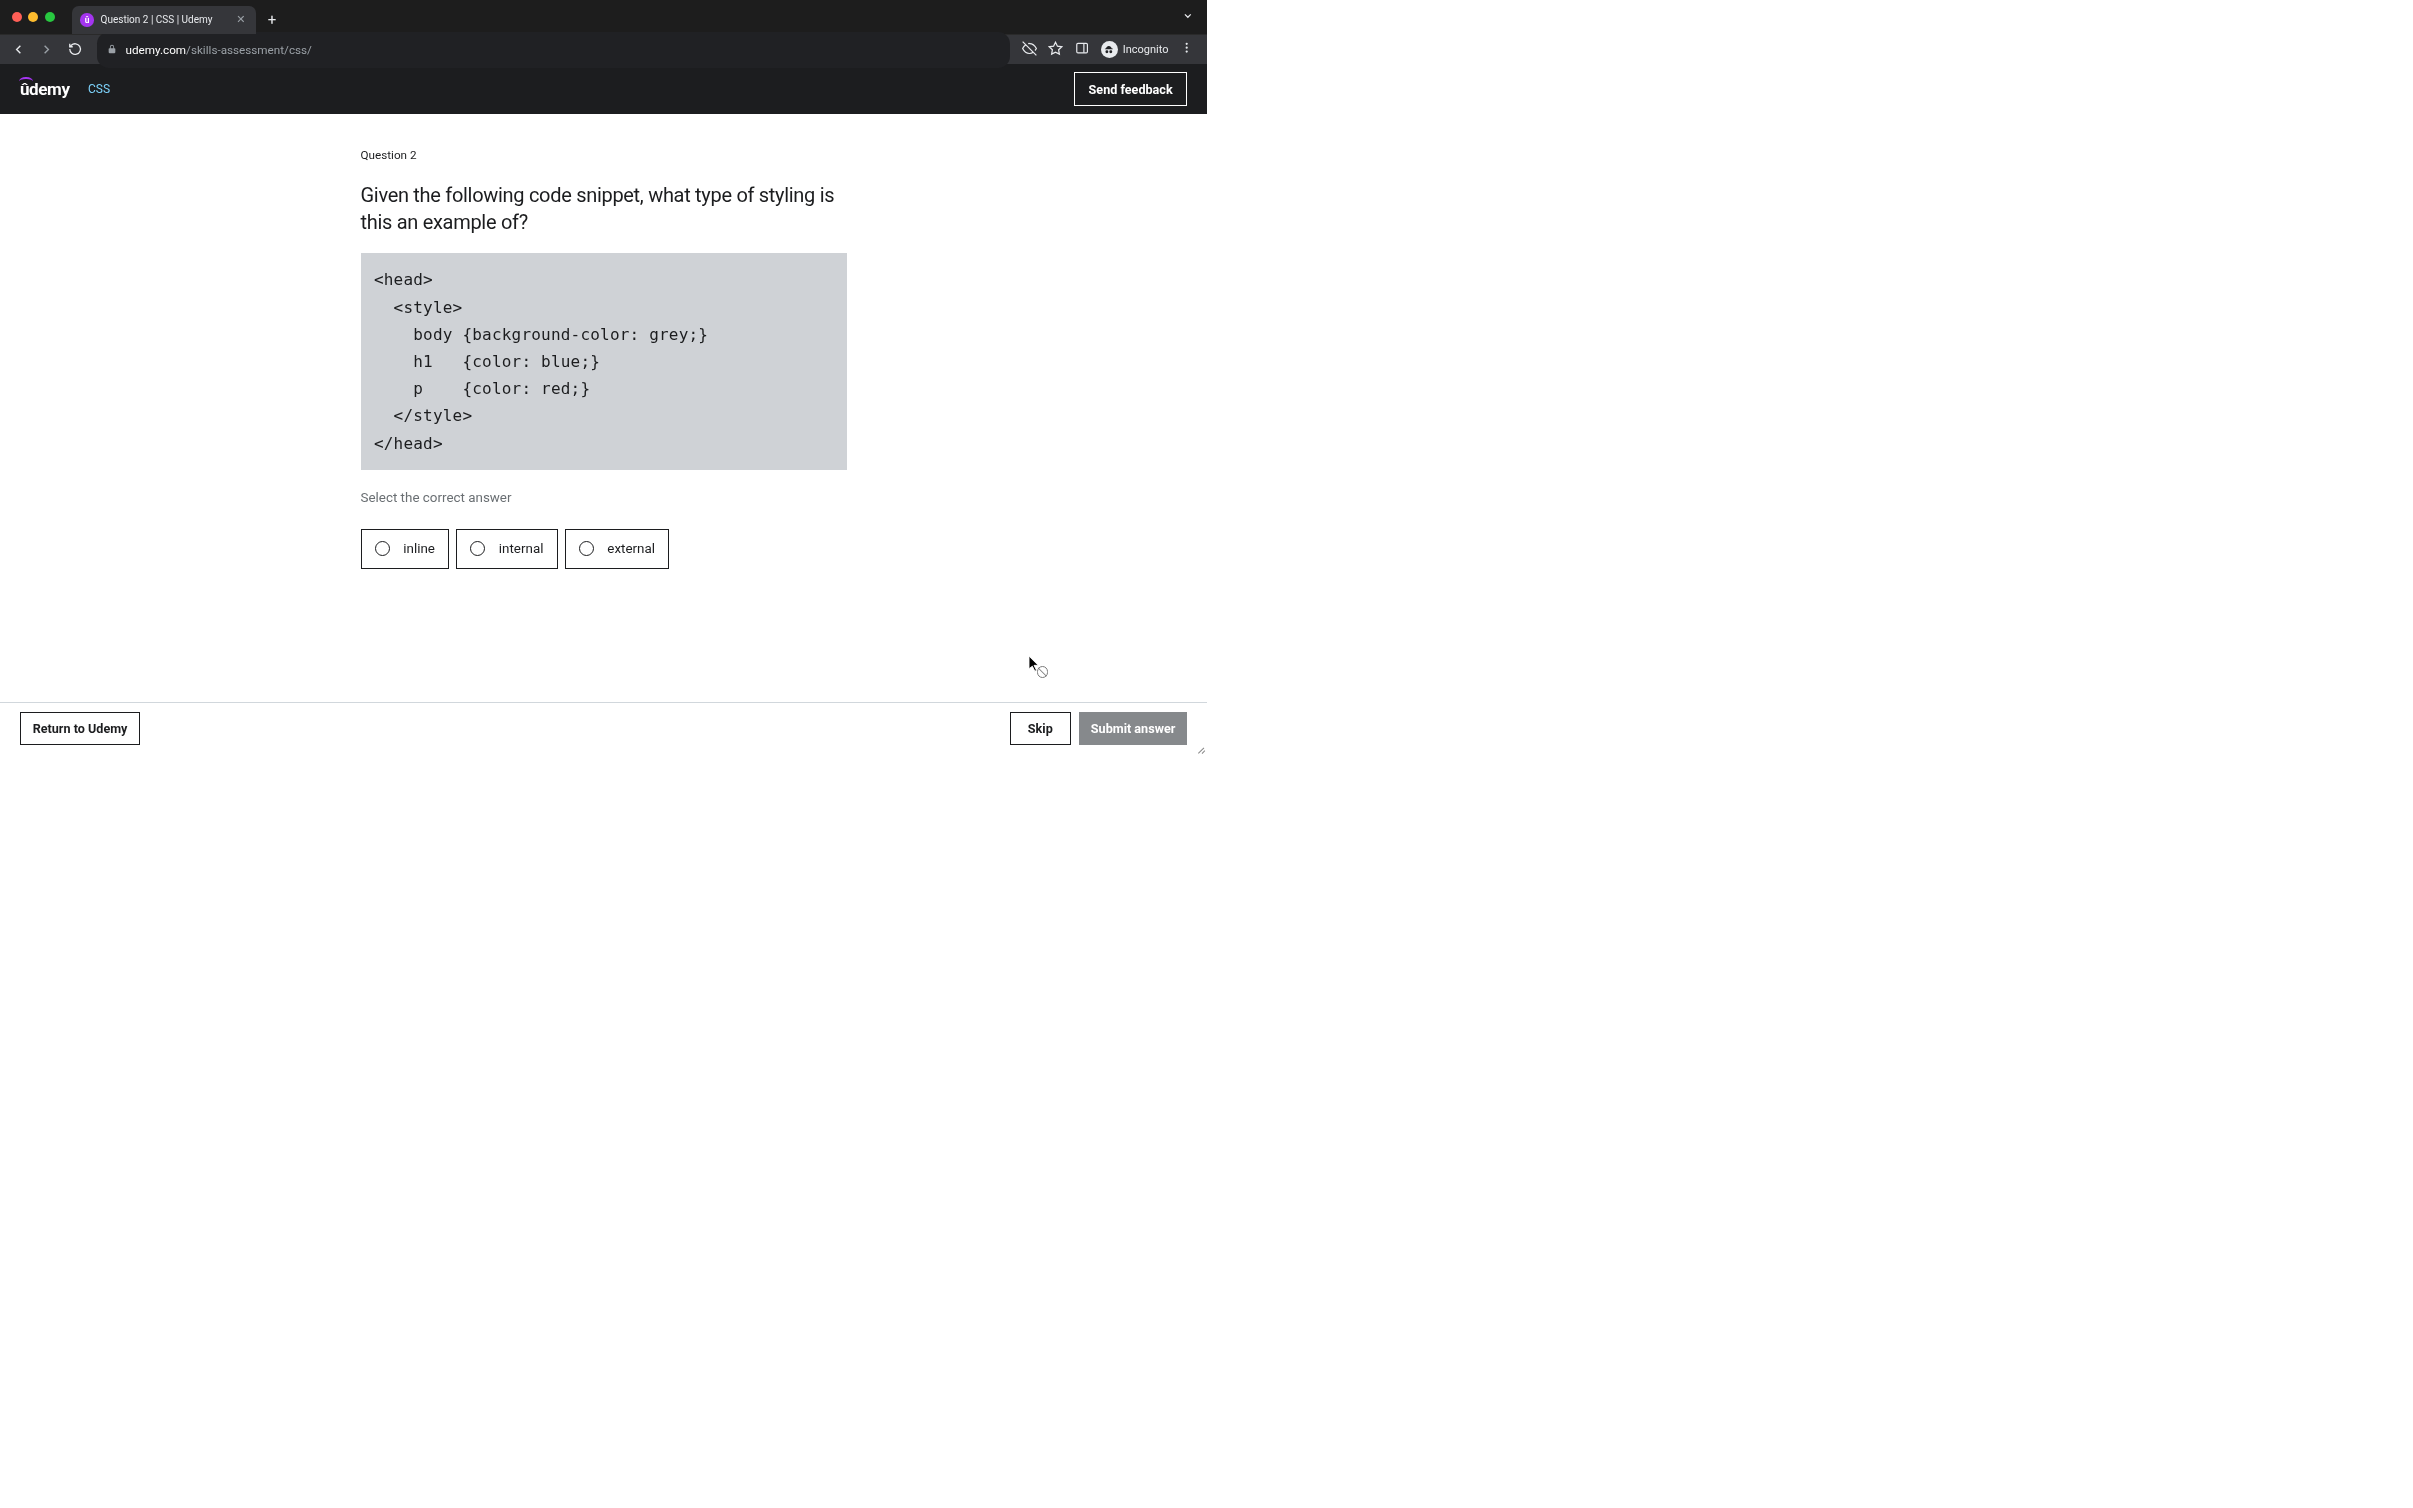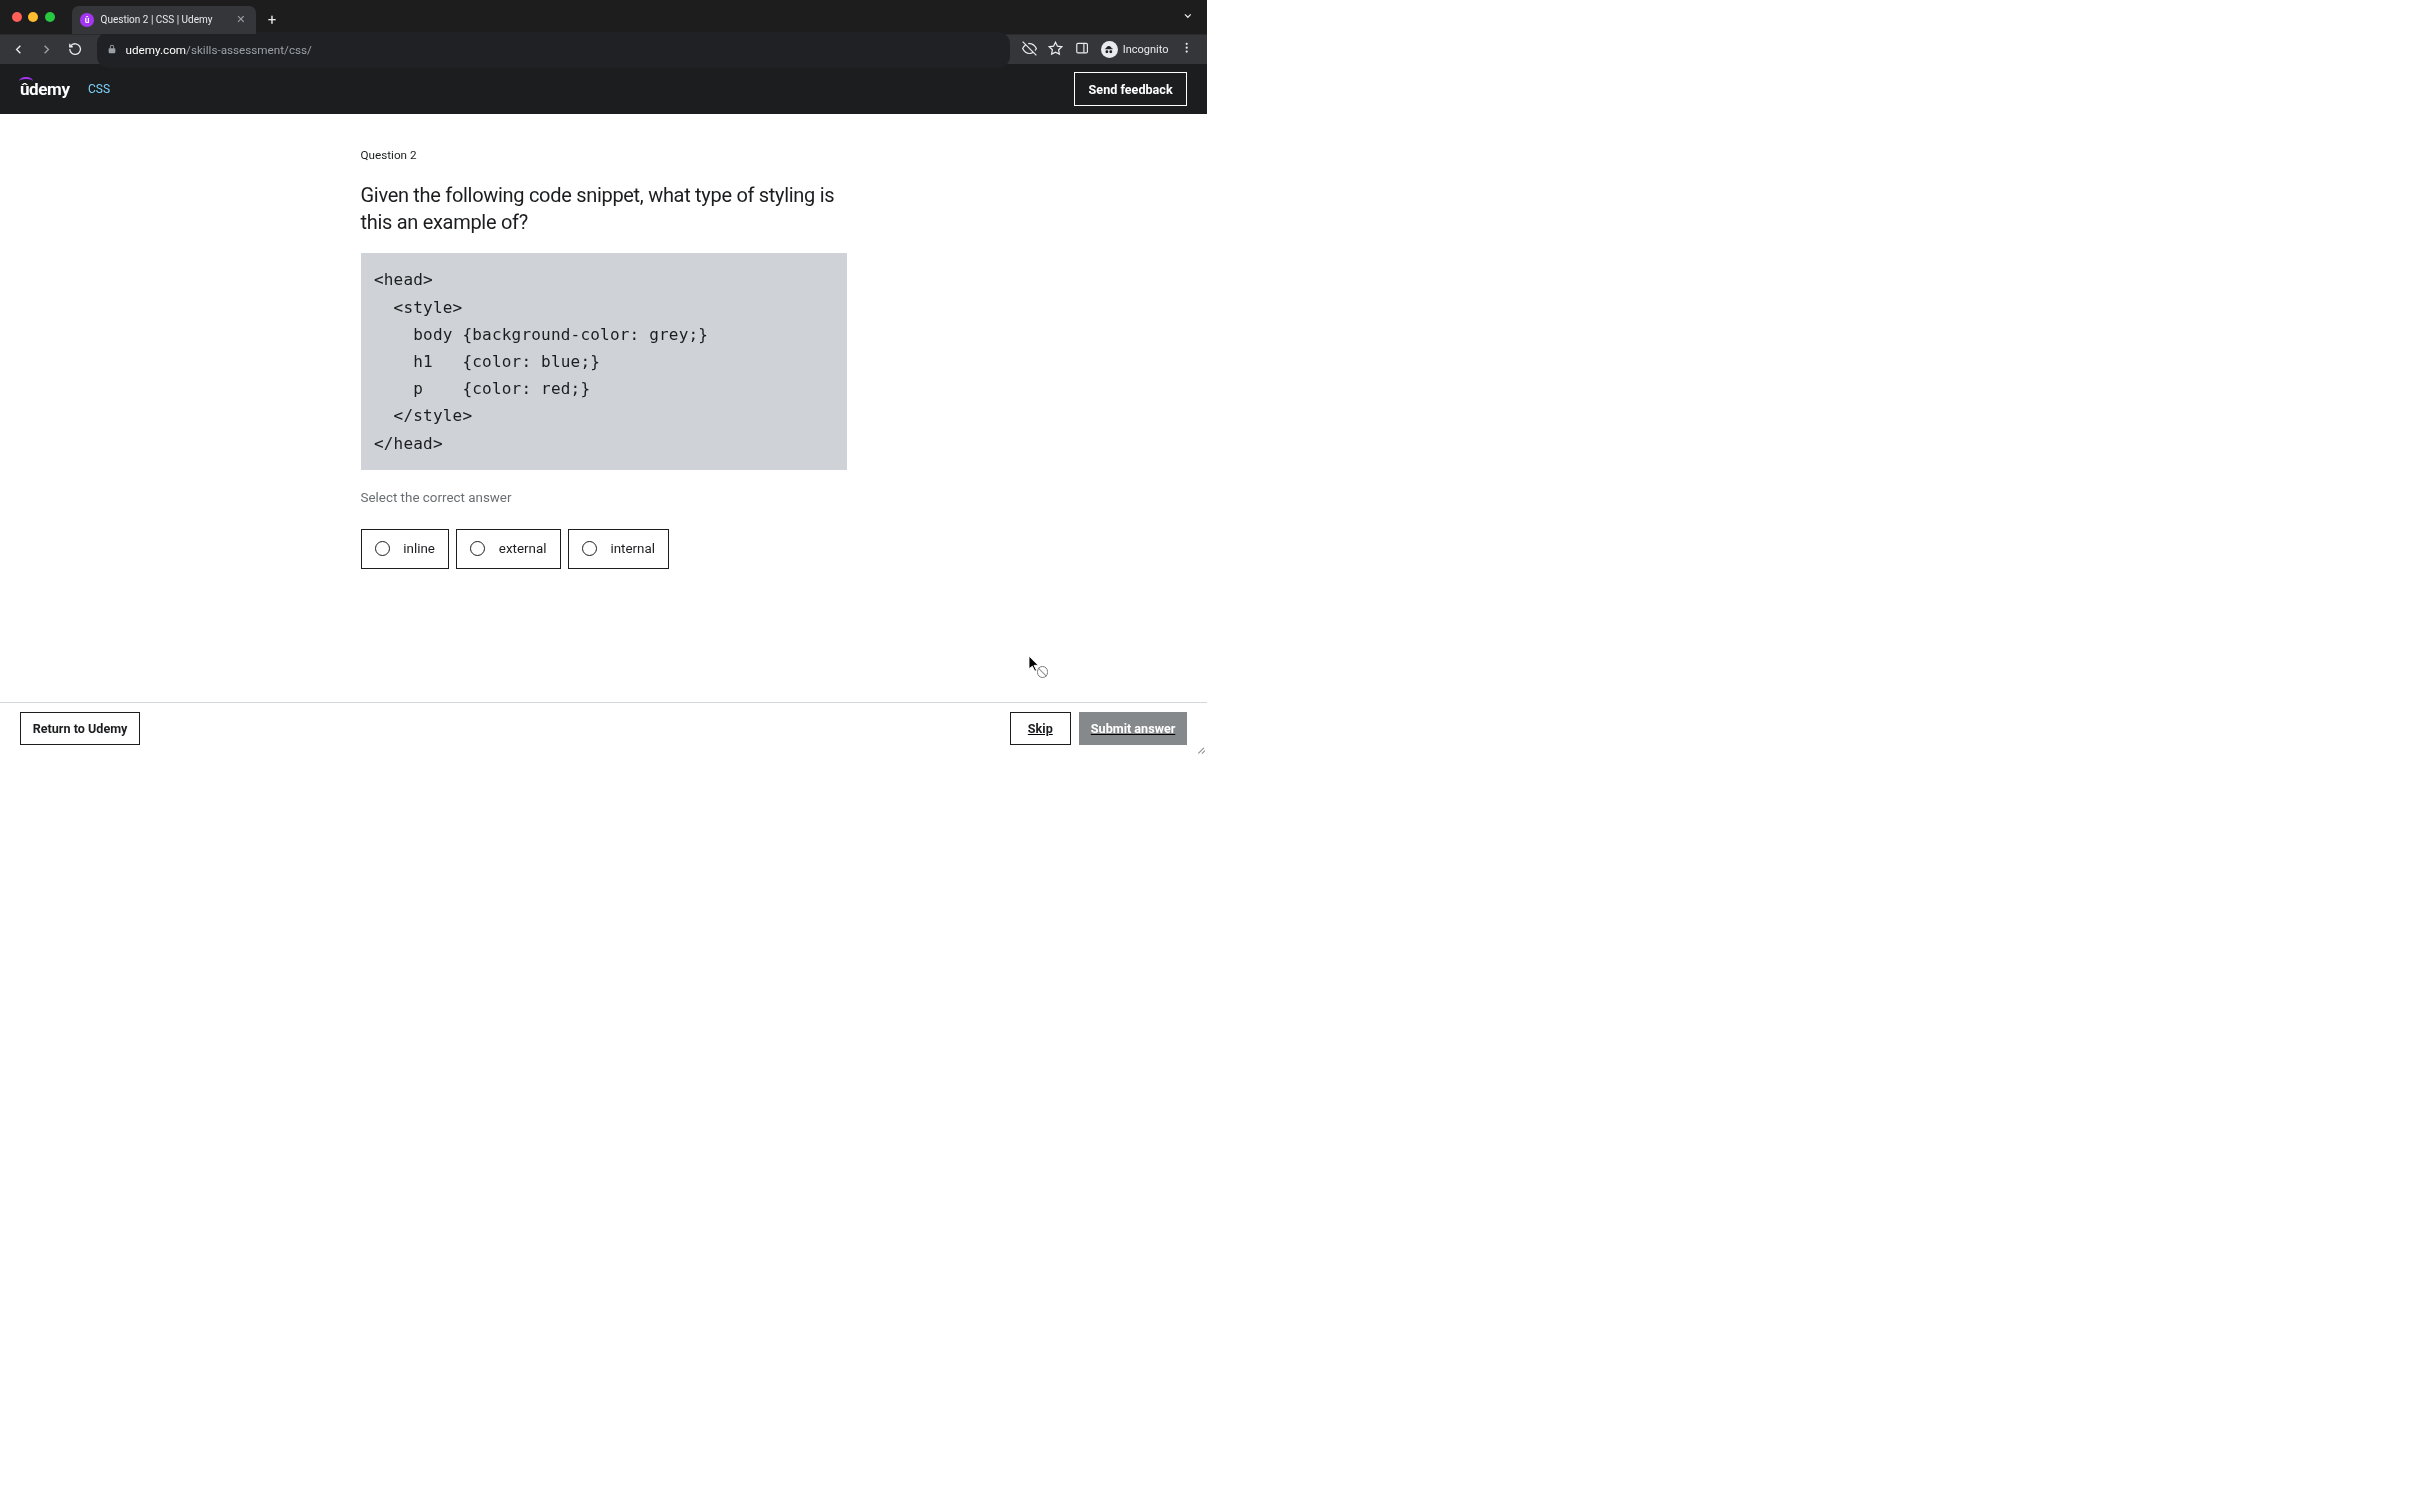--- a/index.html
+++ b/index.html
@@ -286,21 +286,20 @@
       color: #1c1d1f;
       font-weight: 700;
       font-size: 12.6px;
       padding: 8.4px 11.7px;
       cursor: pointer;
     }
     .footer-right {
       margin-left: auto;
       display: flex;
       gap: 8.4px;
-      text-decoration: underline;
     }
     .skip-btn {
       border: 0.8px solid #1c1d1f;
       background: #fff;
       color: #1c1d1f;
       font-weight: 700;
       font-size: 12.6px;
       padding: 8.4px 17px;
       cursor: pointer;
     }
@@ -471,25 +470,25 @@
   &lt;/style&gt;
 &lt;/head&gt;</div>
     <div class="select-hint">Select the correct answer</div>
     <div class="options">
       <label class="option">
         <span class="radio"></span>
         <span>inline</span>
       </label>
       <label class="option">
         <span class="radio"></span>
-        <span>external</span>
+        <span>internal</span>
       </label>
       <label class="option">
         <span class="radio"></span>
-        <span>internal</span>
+        <span>external</span>
       </label>
     </div>
   </div>
 </div>
 
 <div class="footer">
   <button class="return-btn">Return to Udemy</button>
   <div class="footer-right">
     <button class="skip-btn">Skip</button>
     <button class="submit-btn" disabled="">Submit answer</button>

